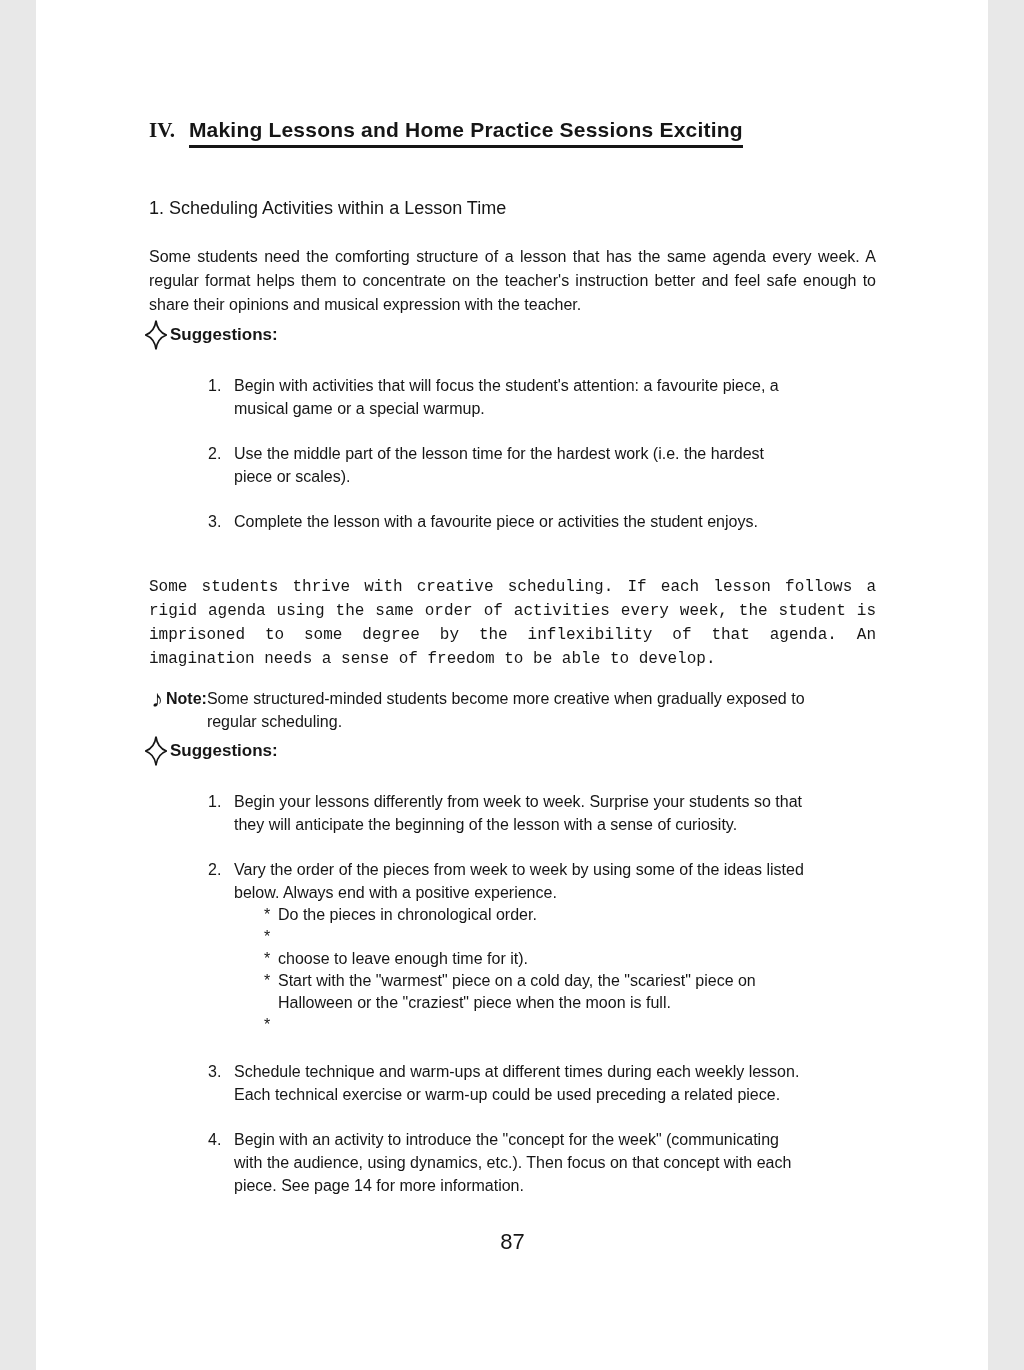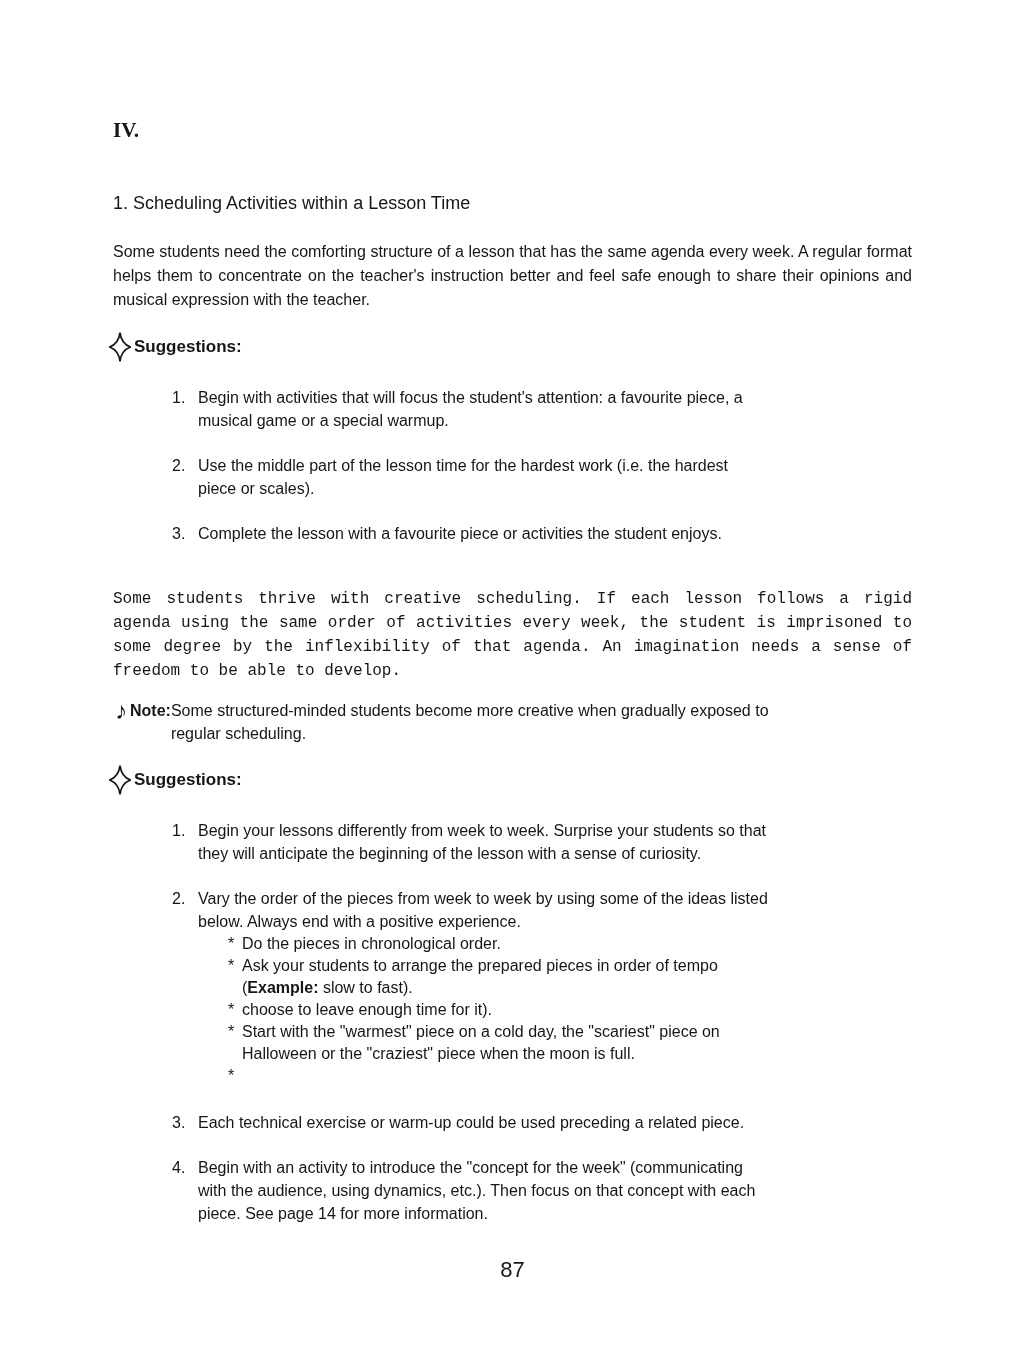--- a/index.html
+++ b/index.html
@@ -1,18 +1,18 @@
 <!DOCTYPE html>
 <html><head>
 <meta charset="utf-8">
 <style>
   html, body { margin: 0; padding: 0; background: #e8e8e8; }
   .page {
     position: relative;
-    width: 1024px;
+    width: 952px;
     height: 1370px;
     margin: 0 auto;
     background: #ffffff;
     box-sizing: border-box;
     padding: 118px 112px 0 113px;
     font-family: "Liberation Sans", "DejaVu Sans", sans-serif;
     color: #161616;
     font-size: 16px;
   }
 
@@ -43,21 +43,21 @@
   .para {
     margin: 26px 0 0 0;
     line-height: 24px;
     text-align: justify;
   }
 
   
   .sugg-row {
     display: flex;
     align-items: center;
-    margin-top: 20px;
+    margin-top: 3px;
     text-align: right;
   }
   .star { display: inline-flex; margin-right: 3px; margin-left: -4px; }
   .sugg-label { font-weight: bold; font-size: 17px; }
 
   
   .num-list { margin-top: 24px; padding-left: 59px; }
   .num-item { display: flex; margin-bottom: 22px; }
   .num-item:last-child { margin-bottom: 0; }
   .num { width: 26px; flex: 0 0 26px; line-height: 23px; }
@@ -85,20 +85,21 @@
     font-size: 22px;
   }
 </style>
 </head>
 <body>
 
 <div class="page">
 
   <div class="title-row">
     <span class="roman">IV.</span>
+    <span class="title-text">Making Lessons and Home Practice Sessions Exciting</span>
   </div>
 
   <div class="section-heading">1. Scheduling Activities within a Lesson Time</div>
 
   <p class="para">Some students need the comforting structure of a lesson that has the same agenda every week. A regular format helps them to concentrate on the teacher's instruction better and feel safe enough to share their opinions and musical expression with the teacher.</p>
 
   <div class="sugg-row">
     <span class="star">
       <svg width="22" height="30" viewBox="0 0 22 30" aria-hidden="true">
         <path d="M11 0.6 Q12.3 11.6 21.4 15 Q12.3 18.4 11 29.4 Q9.7 18.4 0.6 15 Q9.7 11.6 11 0.6 Z" fill="#ffffff" stroke="#161616" stroke-width="1.7"></path>
@@ -169,24 +170,20 @@
 
   <div class="sub-list">
     <div class="sub-item">
       <span class="marker">*</span>
       <span class="item-lines">
         <span class="line">Do the pieces in chronological order.</span>
       </span>
     </div>
     <div class="sub-item">
       <span class="marker">*</span>
-      <span class="item-lines">
-        <span class="line">Ask your students to arrange the prepared pieces in order of tempo</span>
-        <span class="line"><span>(</span><strong>Example:</strong><span> slow to fast).</span></span>
-      </span>
     </div>
     <div class="sub-item">
       <span class="marker">*</span>
       <span class="item-lines">
         <span class="line">choose to leave enough time for it).</span>
       </span>
     </div>
     <div class="sub-item">
       <span class="marker">*</span>
       <span class="item-lines">
@@ -196,20 +193,21 @@
     </div>
     <div class="sub-item">
       <span class="marker">*</span>
     </div>
   </div>
 
   <div class="num-list gap-item3">
     <div class="num-item">
       <span class="num">3.</span>
       <span class="item-lines">
+        <span class="line">Schedule technique and warm-ups at different times during each weekly lesson.</span>
         <span class="line">Each technical exercise or warm-up could be used preceding a related piece.</span>
       </span>
     </div>
     <div class="num-item">
       <span class="num">4.</span>
       <span class="item-lines">
         <span class="line">Begin with an activity to introduce the "concept for the week" (communicating</span>
         <span class="line">with the audience, using dynamics, etc.). Then focus on that concept with each</span>
         <span class="line">piece. See page 14 for more information.</span>
       </span>

